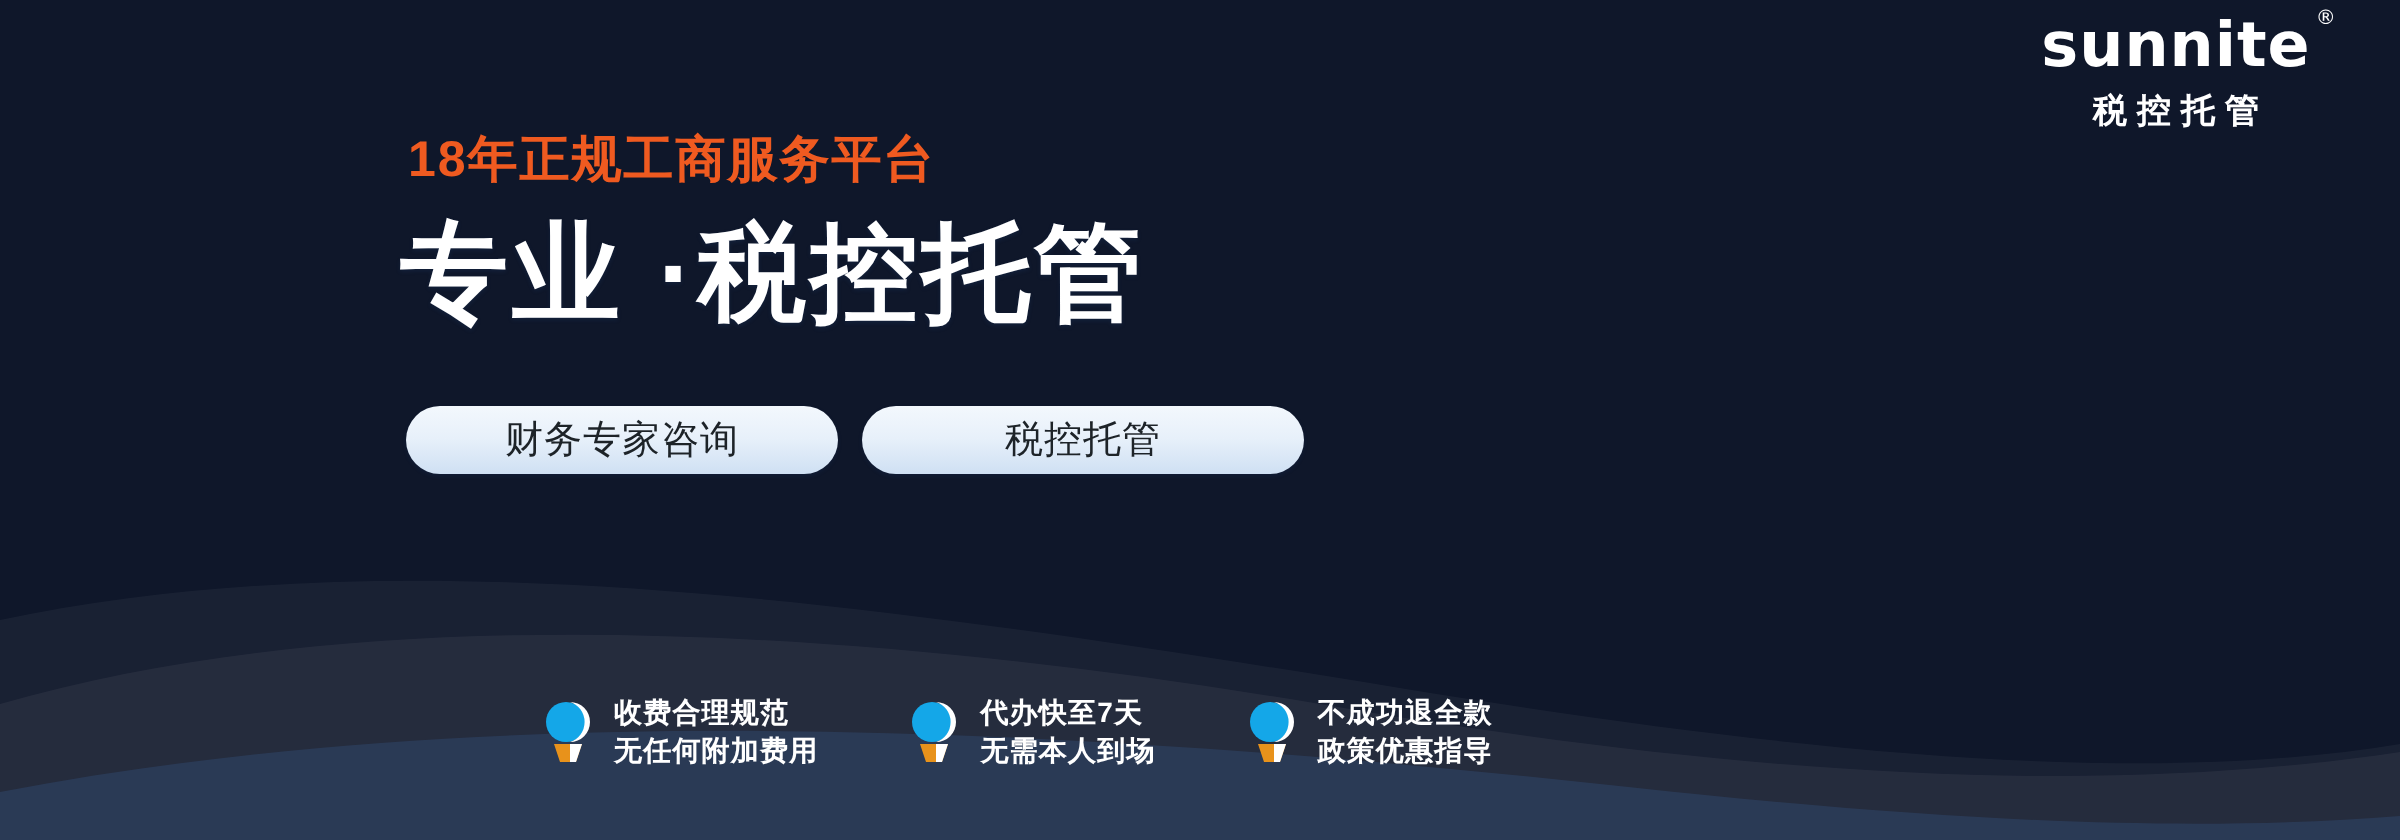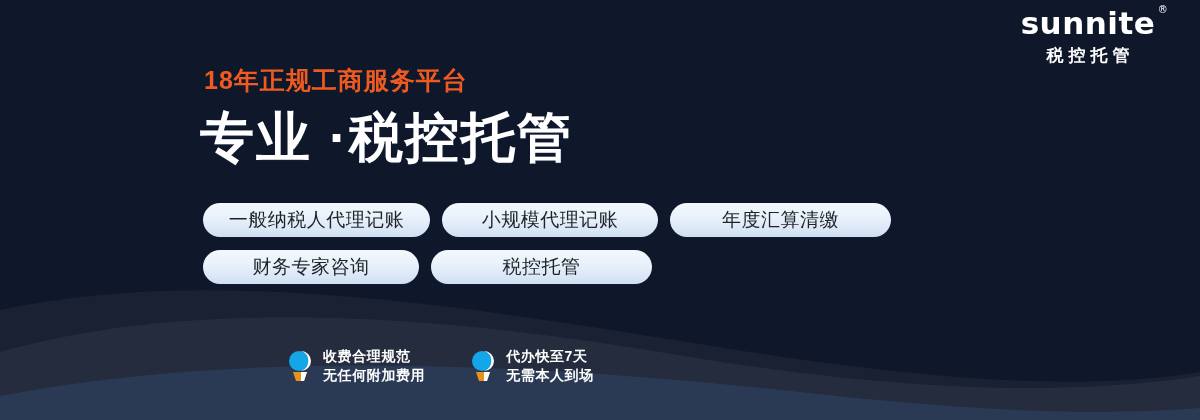--- a/index.html
+++ b/index.html
@@ -118,21 +118,21 @@
     white-space: nowrap;
     box-shadow: 0 1px 2px rgba(22, 58, 110, 0.18);
   }
   .tag.w-lg { width: 227px; }
   .tag.w-md { width: 216px; }
   .tag.w-sm { width: 221px; }
 
   
   .features {
     position: absolute;
-    left: 288px;
+    left: 272px;
     top: 348px;
     display: flex;
     gap: 46px;
   }
   .feature {
     display: flex;
     align-items: center;
     gap: 9px;
   }
   .feature-icon {
@@ -174,25 +174,20 @@
     </div>
     <div class="logo-sub">税控托管</div>
   </div>
 
   <div class="headline-block">
     <div class="eyebrow">18年正规工商服务平台</div>
     <h1 class="headline">专业 ·税控托管</h1>
   </div>
 
   <div class="tag-rows">
-    <div class="tag-row">
-      <div class="tag w-lg">一般纳税人代理记账</div>
-      <div class="tag w-md">小规模代理记账</div>
-      <div class="tag w-sm">年度汇算清缴</div>
-    </div>
     <div class="tag-row">
       <div class="tag w-md">财务专家咨询</div>
       <div class="tag w-sm">税控托管</div>
     </div>
   </div>
 
   <div class="features">
 
     <div class="feature">
       <svg class="feature-icon" viewBox="0 0 26 34" aria-hidden="true">
@@ -213,16 +208,28 @@
         <path d="M13 3 A10 10 0 0 1 13 23 A10.5 10.5 0 0 0 13 3 Z" fill="#ffffff"></path>
         <path d="M5 24 L19 24 L16 33 L8 33 Z" fill="#e8921b"></path>
         <path d="M13 24 L19 24 L16 33 L13 33 Z" fill="#ffffff"></path>
       </svg>
       <div class="feature-text">
         <span class="feature-line">代办快至7天</span>
         <span class="feature-line">无需本人到场</span>
       </div>
     </div>
 
+    <div class="feature">
+      <svg class="feature-icon" viewBox="0 0 26 34" aria-hidden="true">
+        <circle cx="11" cy="13" r="10" fill="#14a7e8"></circle>
+        <path d="M13 3 A10 10 0 0 1 13 23 A10.5 10.5 0 0 0 13 3 Z" fill="#ffffff"></path>
+        <path d="M5 24 L19 24 L16 33 L8 33 Z" fill="#e8921b"></path>
+        <path d="M13 24 L19 24 L16 33 L13 33 Z" fill="#ffffff"></path>
+      </svg>
+      <div class="feature-text">
+        <span class="feature-line">不成功退全款</span>
+        <span class="feature-line">政策优惠指导</span>
+      </div>
+    </div>
 
   </div>
 
 </div>
 
 </body></html>

